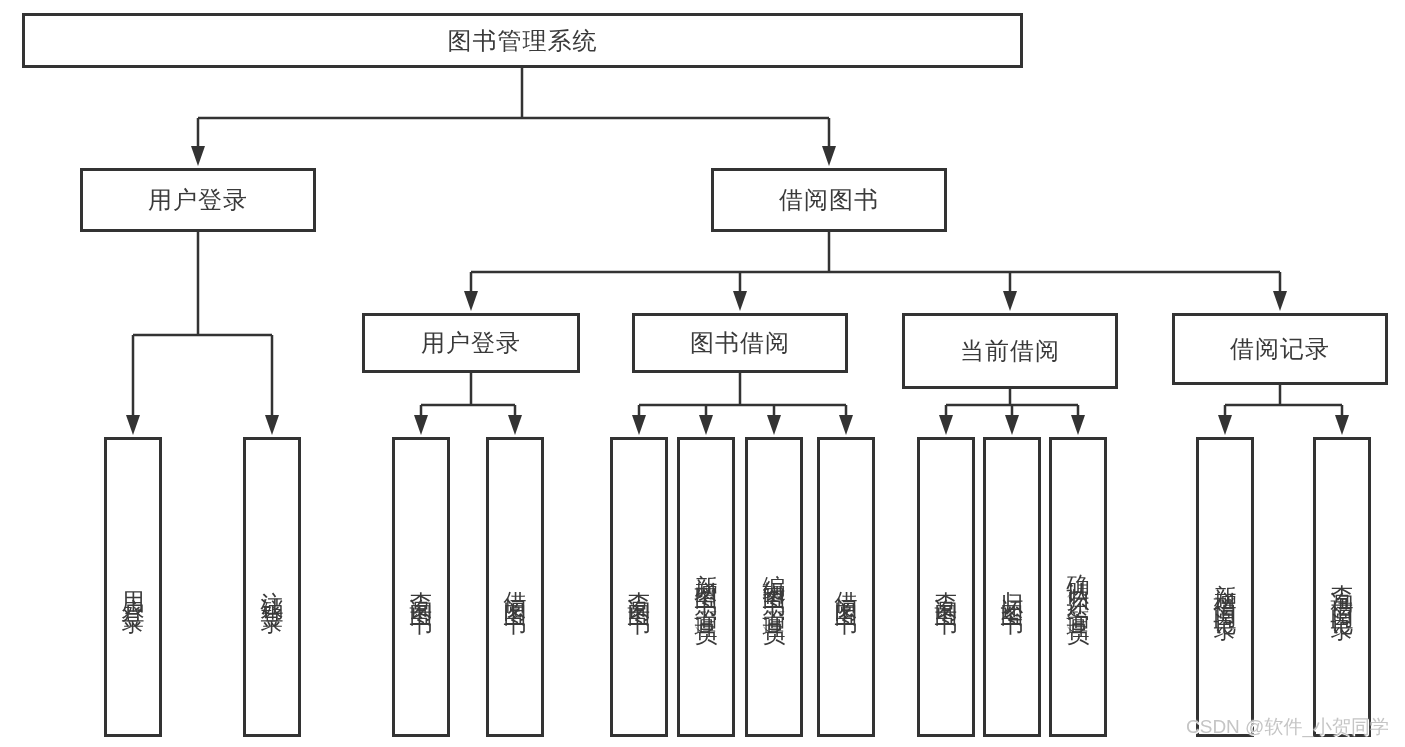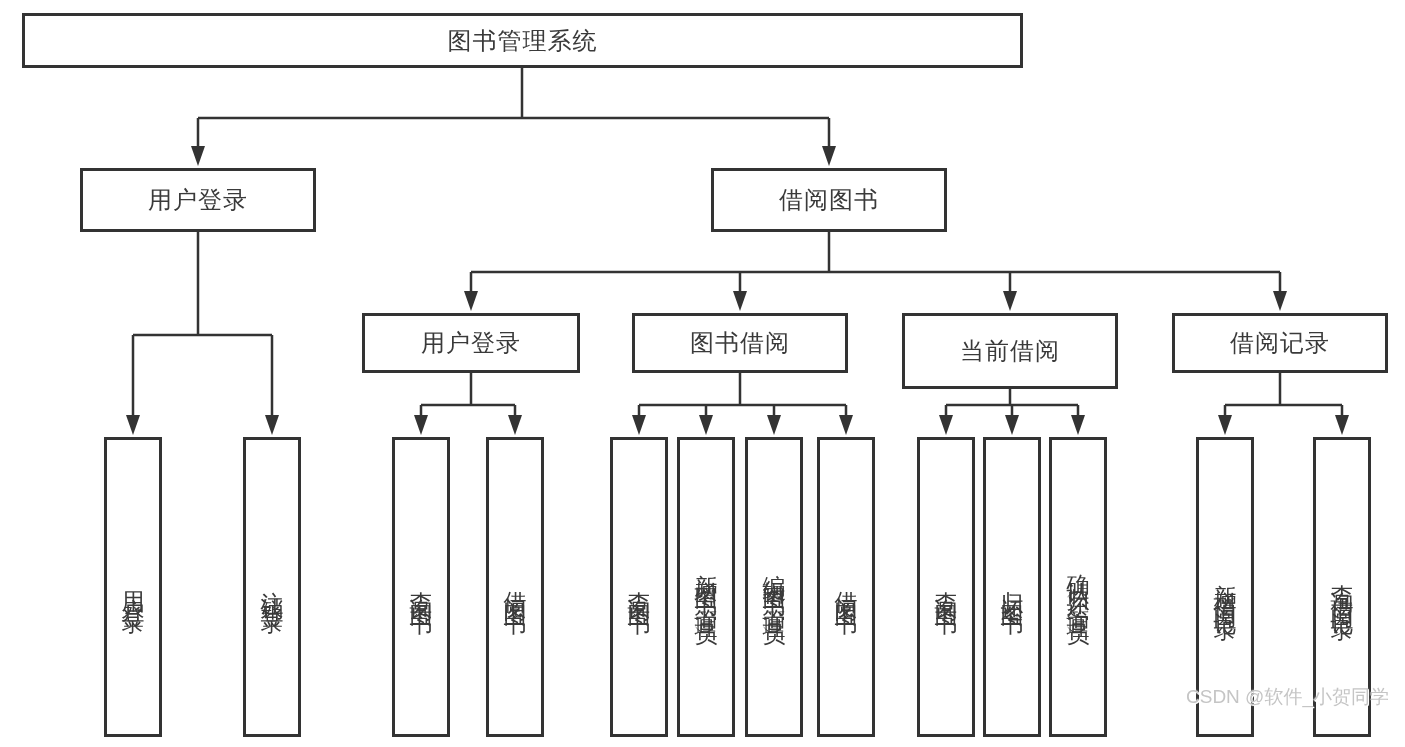--- a/index.html
+++ b/index.html
@@ -36,31 +36,31 @@
     letter-spacing:7px;
     line-height:1;
   }
   
   .b-root{left:22px;top:13px;width:1001px;height:55px;}
   .b-l2-0{left:80px;top:168px;width:236px;height:64px;}
   .b-l2-1{left:711px;top:168px;width:236px;height:64px;}
   .b-l3-0{left:362px;top:313px;width:218px;height:60px;}
   .b-l3-1{left:632px;top:313px;width:216px;height:60px;}
   .b-l3-2{left:902px;top:313px;width:216px;height:76px;}
-  .b-l3-3{left:1172px;top:313px;width:216px;height:60px;}
+  .b-l3-3{left:1172px;top:313px;width:216px;height:72px;}
   
   .lf-0{left:104px;}  .lf-1{left:243px;}
   .lf-2{left:392px;}  .lf-3{left:486px;}
   .lf-4{left:610px;}  .lf-5{left:677px;}
   .lf-6{left:745px;}  .lf-7{left:817px;}
   .lf-8{left:917px;}  .lf-9{left:983px;}
   .lf-10{left:1049px;}
   .lf-11{left:1196px;} .lf-12{left:1313px;}
   .watermark{
-    position:absolute;left:1186px;top:684px;
+    position:absolute;left:1186px;top:714px;
     font-size:19px;color:#c5c5c5;
     text-shadow:0 0 2px #ffffff,1px 1px 0 #ffffff;
     white-space:nowrap;
     z-index:5;
   }
   .wire{stroke:#333333;stroke-width:2.5;fill:none;}
   .arrow{fill:#333333;stroke:none;}
 </style>
 </head>
 <body>

